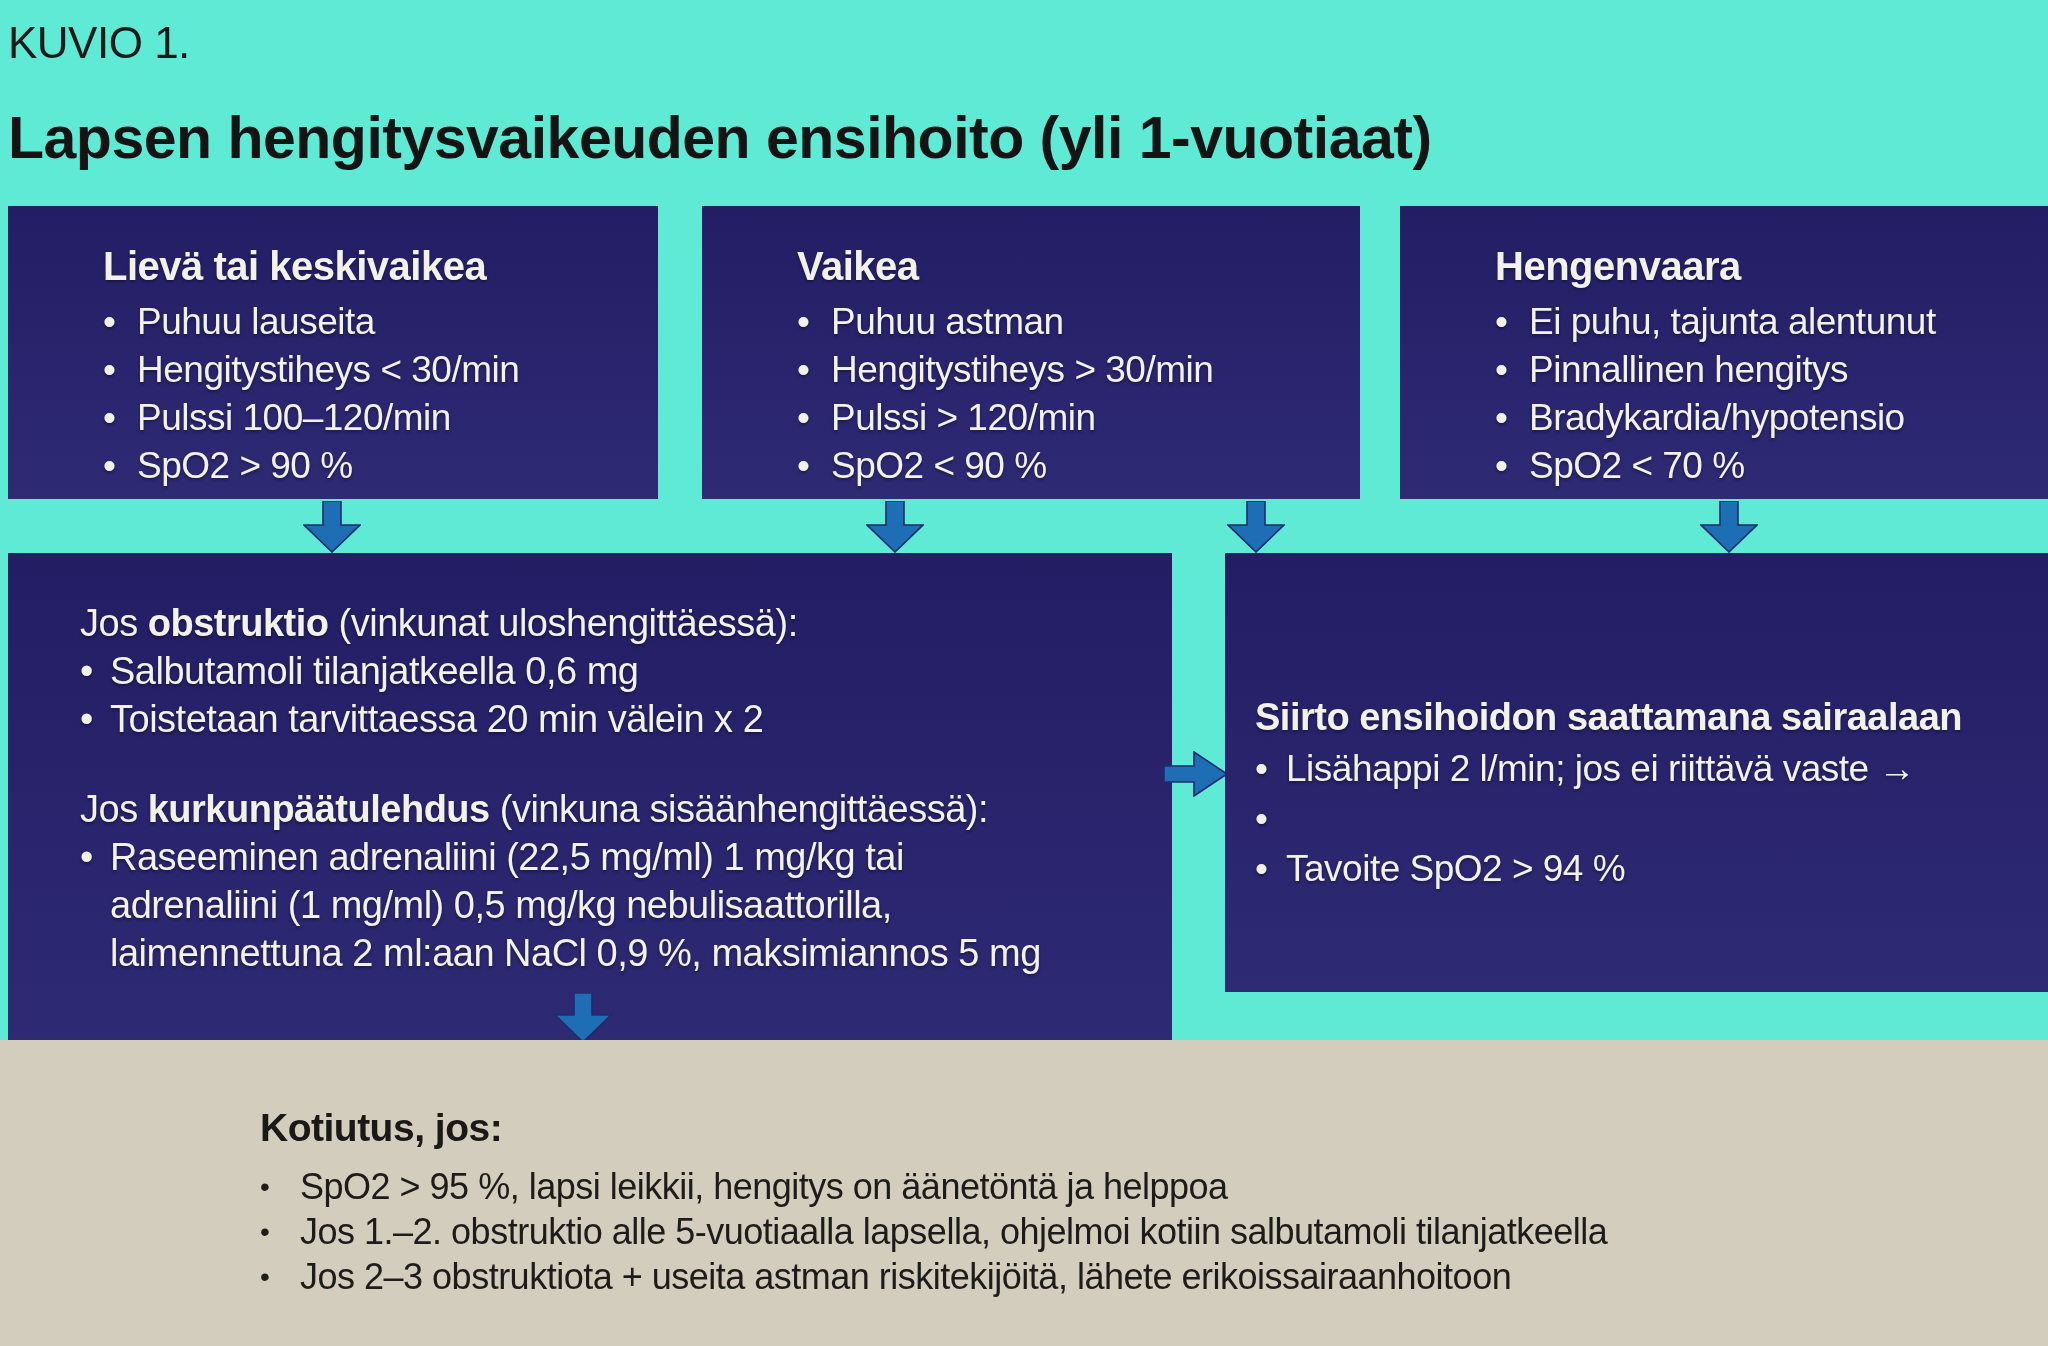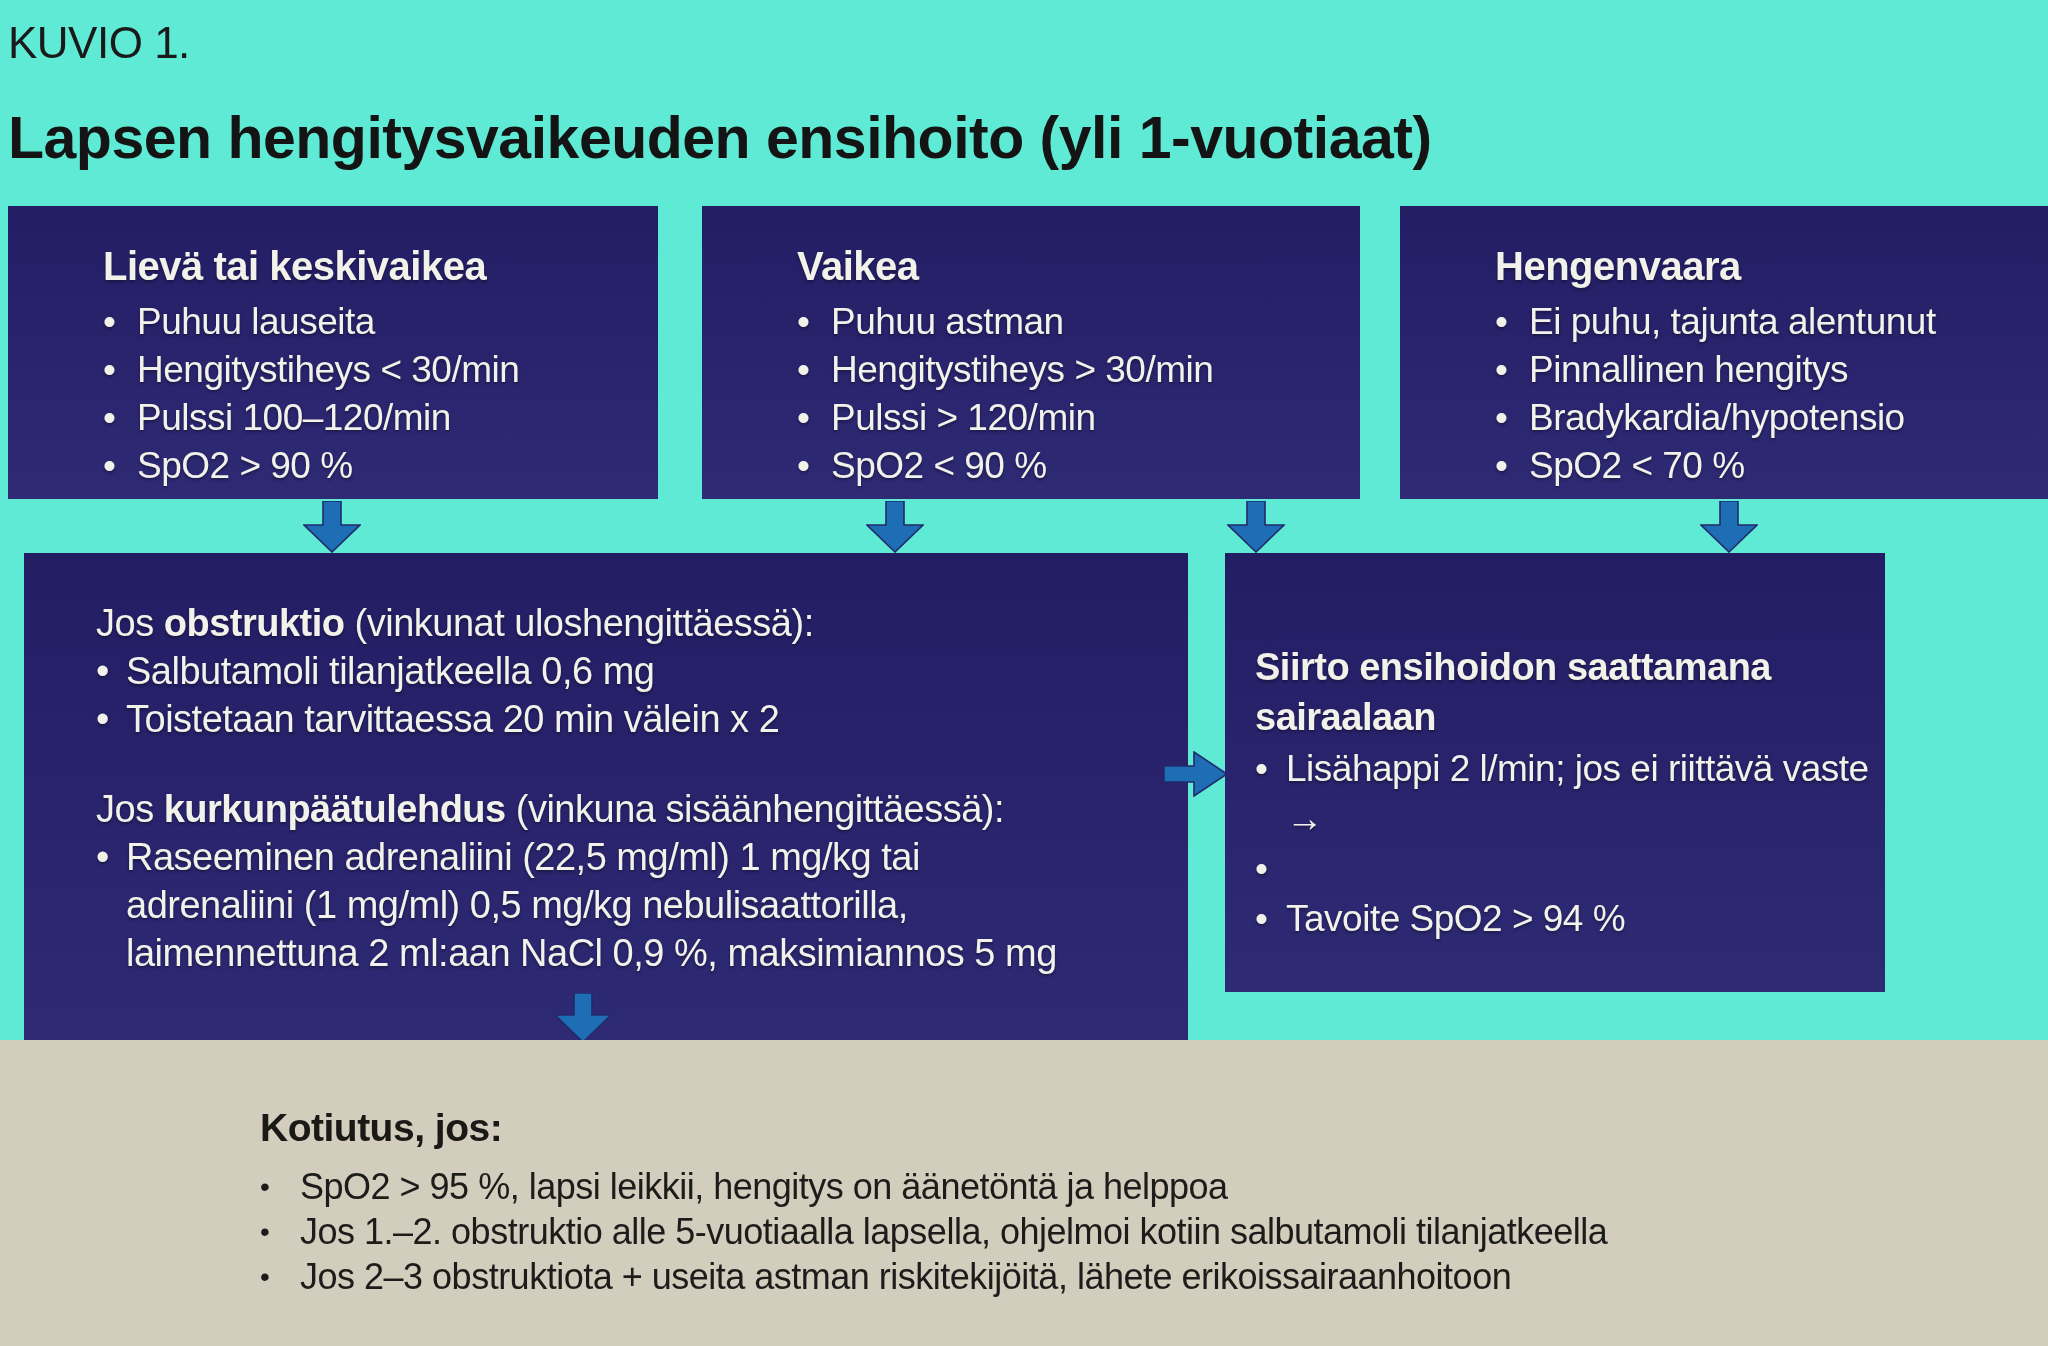--- a/index.html
+++ b/index.html
@@ -41,28 +41,28 @@
   .severity-box { top: 206px; height: 293px; padding: 34px 18px 0 95px; }
   #sev-0 { left: 8px;    width: 650px; }
   #sev-1 { left: 702px;  width: 658px; }
   #sev-2 { left: 1400px; width: 648px; }
 
   .box-title { font-size: 40px; font-weight: 700; line-height: 52px; margin-bottom: 6px; }
 
   .bullet-row { display: flex; font-size: 37px; line-height: 48px; }
   .bullet-dot { width: 34px; flex: 0 0 34px; }
 
-  .treatment-box { left: 24px; top: 553px; width: 1164px; height: 504px; padding: 46px 20px 0 72px; }
+  .treatment-box { left: 8px; top: 553px; width: 1164px; height: 504px; padding: 46px 20px 0 72px; }
   .treatment-box .lead-line { font-size: 38px; line-height: 48px; }
   .treatment-box .bullet-row { font-size: 38px; line-height: 48px; }
   .treatment-box .bullet-dot { width: 30px; flex: 0 0 30px; }
   .section-gap { height: 42px; }
 
   .transfer-box {
-    left: 1225px; top: 553px; width: 660px; height: 439px;
+    left: 1225px; top: 553px; width: 823px; height: 439px;
     display: flex; flex-direction: column; justify-content: center;
     padding: 40px 12px 0 30px;
   }
   .transfer-box .box-title { font-size: 38px; line-height: 50px; margin-bottom: 2px; }
   .transfer-box .bullet-row { font-size: 37px; line-height: 50px; }
   .transfer-box .bullet-dot { width: 31px; flex: 0 0 31px; }
 
   .discharge-box {
     position: absolute;
     left: 0; top: 1040px; width: 2048px; height: 306px;

